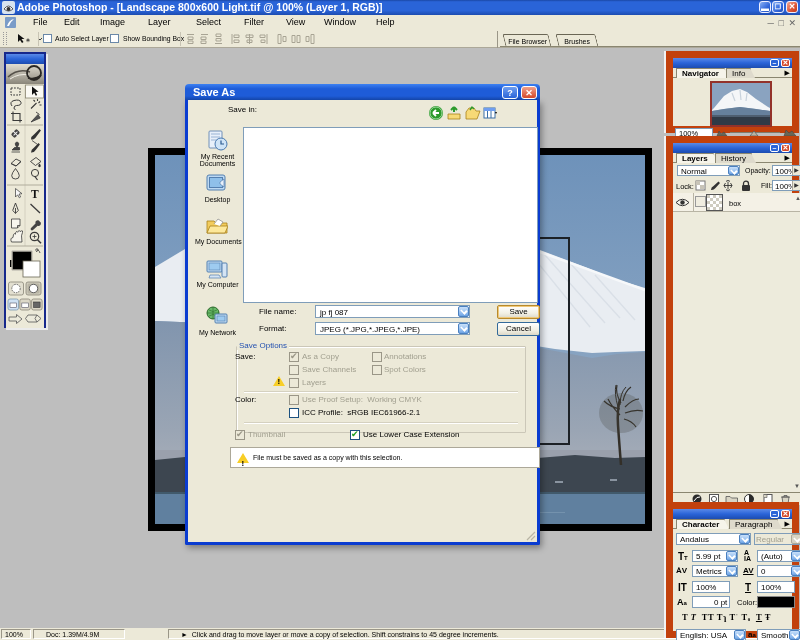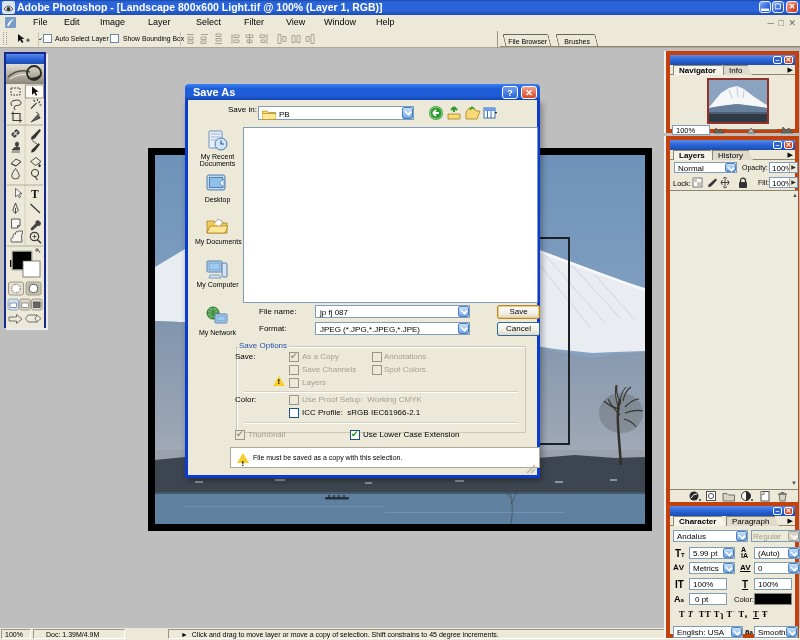--- a/index.html
+++ b/index.html
@@ -35,21 +35,21 @@
 
 
 .palette { position:absolute; border:2px solid #16288c; background:#ece9d8; box-shadow:2px 2px 0 rgba(250,250,250,0.75); }
 .ptitle { position:absolute; left:0; top:0; right:0; height:10px;
   background:linear-gradient(180deg,#5a8ae8 0%,#2a64d8 50%,#1c4cb0 100%); }
 .pbtn { position:absolute; top:1px; width:9px; height:8px; border:1px solid #fff; border-radius:2px; color:#fff; font-size:7px; line-height:6px; text-align:center; font-weight:bold; }
 .pbtn.min { right:13px; background:#2a64d8; }
 .pbtn.cls { right:2px; background:#d4492a; }
 
 
-#dlg { position:absolute; left:185px; top:100px; width:355px; height:378px; font-size:8px;
+#dlg { position:absolute; left:185px; top:100px; width:355px; height:445px; font-size:8px;
   background:#ece9d8; border:3px solid #0a3cd0; border-top:none; border-radius:0 0 2px 2px;
   box-shadow:2px 3px 6px rgba(0,0,0,0.35);padding-left:24px; }
 #dlgtitle { position:absolute; left:-3px; top:-16px; width:355px; height:16px; border-radius:4px 4px 0 0;
   background:linear-gradient(180deg,#3d81f2 0%,#1e5cd8 30%,#1e5cd8 75%,#1445a8 100%);
   color:#fff; font-weight:bold; font-size:11px; line-height:16px; }
 #dlgtitle .t { margin-left:8px; }
 .dbtn { position:absolute; top:2px; width:16px; height:13px; border:1px solid #fff; border-radius:3px;
   color:#fff; font-weight:bold; font-size:9px; line-height:12px; text-align:center; }
 .dbtn.help { right:22px; background:linear-gradient(180deg,#6f9ef0,#2a64d8); }
 .dbtn.cls  { right:3px;  background:linear-gradient(180deg,#f0a08a,#d4492a); }
@@ -69,21 +69,21 @@
 #grp { position:absolute; left:48px; top:246px; width:290px; height:87px;
   border:1px solid #cbc7b8; border-radius:1px; box-shadow:inset 1px 1px 0 #fff; }
 .sep { position:absolute; left:56px; width:274px; height:1px; background:#d5d1c0; box-shadow:0 1px 0 #fff; }
 .warnbox { position:absolute; left:42px; top:347px; width:310px; height:21px; background:#fff;
   border:1px solid #aca899; font-size:7px; line-height:20px; color:#000; }
 .tri { position:absolute; width:0; height:0; border-left:6px solid transparent; border-right:6px solid transparent;
   border-bottom:10px solid #f8ce26; }
 .tri:after { content:"!"; position:absolute; left:-1.5px; top:1px; font-size:8px; font-weight:bold; color:#000; }
 
 
-.panel { position:absolute; left:666px; width:133px; border:4px solid #c2410c; background:#ece9d8; font-size:7.5px; z-index:6; box-shadow:-2px 0 0 #f2f2f2; }
+.panel { position:absolute; left:666px; width:133px; border:7px solid #c2410c; background:#ece9d8; font-size:7.5px; z-index:6; box-shadow:-2px 0 0 #f2f2f2; }
 .ptabs { position:absolute; left:0; top:10px; right:0; height:10px; border-bottom:1px solid #8a8670; }
 .tab { position:absolute; top:10px; height:10px; background:#f6f4ea; border:1px solid #8a8670; border-bottom:none;
   font-weight:bold; font-size:8px; line-height:10px; padding:0 5px; color:#000; }
 .tab.inact { background:#dedacc; font-weight:normal; }
 .tab .sl { position:absolute; right:-5px; top:-1px; width:0; height:0; border-bottom:10px solid #f6f4ea; border-left:5px solid transparent; transform:scaleX(-1); }
 .parrow { position:absolute; right:2px; top:12px; font-size:7px; color:#000; }
 .mcombo { position:absolute; background:#fff; border:1px solid #7f9db9; font-size:8px; }
 .mcombo .ar { position:absolute; right:0; top:0; bottom:0; width:11px;
   background:linear-gradient(180deg,#c8e0fa 0%,#86b4ec 80%,#6aa0e0 100%); border:1px solid #4a80c0; border-radius:2px; }
 .mcombo .ar:after { content:""; position:absolute; left:2px; top:1px; width:4px; height:4px;
@@ -305,28 +305,20 @@
     <path d="M3,253 h7.5 v-2.5 l5.5,4.5 l-5.5,4.5 v-2.5 h-7.5 z" fill="#eceadb" stroke="#555" stroke-width="0.8"></path>
     <path d="M22,251 h9 l4,3.5 l-4,3.5 h-9 l-2.5,-3.5 z m9,0 l-2,3.5 l2,3.5" fill="#eceadb" stroke="#555" stroke-width="0.8"></path>
   </svg>
 </div>
 
 <div id="dlg">
   <div id="dlgtitle"><span class="t">Save As</span>
     <div class="dbtn help">?</div><div class="dbtn cls">✕</div>
   </div>
   <div class="dlbl" style="left:40px; top:5px;">Save in:</div>
-  <div class="combo" style="left:70px; top:6px; width:156px; height:14px;">
-    <svg class="abs" style="left:3px; top:2px;" width="14" height="11" viewBox="0 0 14 11">
-      <path d="M0,2 h5 l1.5,1.5 H14 v7 H0 z" fill="#f7d976" stroke="#b8912c" stroke-width="0.8"></path>
-      <path d="M0,4.5 h14 v6 H0 z" fill="#fde89a" stroke="#b8912c" stroke-width="0.8"></path>
-    </svg>
-    <span style="margin-left:20px; line-height:15px;">PB</span>
-    <div class="ar"></div>
-  </div>
   <svg class="abs" style="left:240px; top:4px;" width="70" height="18" viewBox="0 0 70 18">
     <circle cx="8" cy="9" r="7" fill="#2c9a2c"></circle>
       <circle cx="8" cy="9" r="6" fill="none" stroke="#9ed89e" stroke-width="1"></circle>
     <path d="M11,9 h-6 m0,0 l3,-3 m-3,3 l3,3" stroke="#fff" stroke-width="1.8" fill="none"></path>
     <path d="M20,10 h12 v5 h-12 z" fill="#f7d976" stroke="#a8821c" stroke-width="0.8"></path>
     <path d="M26,8 v-5 m0,0 l-3,3 m3,-3 l3,3" stroke="#2c9a2c" stroke-width="2" fill="none"></path>
     <path d="M38,8 l3,-4 h5 l2,3 h4 l-3,8 h-11 z" fill="#f7d976" stroke="#a8821c" stroke-width="0.8"></path>
     <path d="M42,6 l2,-3 l2,2" stroke="#2c9a2c" stroke-width="1.4" fill="none"></path>
     <rect x="56" y="4" width="11" height="10" fill="#fff" stroke="#3a6ea5"></rect>
     <rect x="56" y="4" width="11" height="3" fill="#6f9ef0"></rect>
@@ -465,20 +457,31 @@
     <rect x="1" y="1" width="9" height="9" fill="#fff" stroke="#777"></rect>
     <path d="M1,1 h4 v4 h4 v4 h-4 v-4 h-4 z" fill="#c8c4b8"></path>
     <path d="M16,10 q0,-3 2.5,-4 l5,-4.5 l1.5,1.5 l-4.5,5 q-2,2.5 -4.5,2z" fill="#333"></path>
     <path d="M33,1.5 v8 m-4,-4 h8 m-6.5,-2.5 l-1.5,2.5 l1.5,2.5 m5,-5 l1.5,2.5 l-1.5,2.5 m-4.5,-6.5 l2,-1.5 l2,1.5 m-4,8 l2,1.5 l2,-1.5" stroke="#333" stroke-width="0.9" fill="none"></path>
     <rect x="47" y="5" width="8" height="6" rx="1" fill="#333"></rect>
     <path d="M48.5,5 v-1.2 q0,-2.6 2.5,-2.6 q2.5,0 2.5,2.6 v1.2" stroke="#333" fill="none" stroke-width="1.3"></path>
   </svg>
   <div class="abs" style="left:88px; top:39px; font-size:7px;">Fill:</div>
   <div class="spin" style="left:99px; top:37px; width:29px; height:11px;"><span style="margin-left:2px; line-height:11px;">100%</span><div class="rr">▶</div></div>
   <div class="abs" style="left:0; top:50px; width:128px; height:299px; background:#edebdc; border-top:1px solid #8a8670;"></div>
+  <div class="lrow" style="top:50px;">
+    <svg class="eye" viewBox="0 0 13 9">
+        <path d="M0,4.5 Q6.5,-2 13,4.5 Q6.5,11 0,4.5z" fill="#f8f6ee" stroke="#333" stroke-width="1"></path>
+        <circle cx="6.5" cy="4.5" r="2.2" fill="#333"></circle>
+      </svg>
+    <div class="abs" style="left:20px; top:0; width:13px; height:19px; border-left:1px solid #b8b4a4;"></div>
+    <div class="abs" style="left:22px; top:3px; width:11px; height:11px; border:1px solid #999; background:#f0ede0;"></div>
+    <div class="lthumb" style="background:
+      repeating-conic-gradient(#fff 0% 25%, #cfccc0 0% 50%) 0 0/6px 6px;"></div>
+    <div class="abs" style="left:56px; top:6px; color:#000;">box</div>
+  </div>
   <div class="abs" style="left:122px; top:52px; font-size:6px; color:#555;">▲</div>
   <div class="abs" style="left:121px; top:340px; font-size:6px; color:#555;">▼</div>
   <div class="abs" style="left:0; top:349px; width:128px; height:13px; background:#ece9d8; border-top:1px solid #8a8670;">
     <svg width="128" height="13" viewBox="0 0 128 13">
       <circle cx="24" cy="6" r="4.5" fill="#2a2a2a"></circle>
         <path d="M21,8 q3,-5 6,-4" stroke="#fff" stroke-width="1" fill="none"></path>
         <circle cx="30" cy="10" r="1" fill="#333"></circle>
       <rect x="36.5" y="1.5" width="9" height="9" fill="#fff" stroke="#555"></rect>
         <circle cx="41" cy="6" r="2.6" fill="none" stroke="#555"></circle>
       <path d="M53,3.5 h4 l1.5,1.5 h6 v6 h-11.5 z" fill="#d8d4c4" stroke="#555" stroke-width="0.8"></path>
@@ -509,21 +512,21 @@
   <div class="mcombo" style="left:84px; top:41px; width:46px; height:12px;"><span style="margin-left:3px; line-height:12px;">(Auto)</span><div class="ar"></div></div>
   <div class="abs" style="left:3px; top:57px; font-weight:bold; font-size:8px;">ȦV</div>
   <div class="mcombo" style="left:19px; top:56px; width:46px; height:12px;"><span style="margin-left:3px; line-height:12px;">Metrics</span><div class="ar"></div></div>
   <div class="abs" style="left:70px; top:57px; font-weight:bold; font-size:8px; text-decoration:underline;">AV</div>
   <div class="mcombo" style="left:84px; top:56px; width:46px; height:12px;"><span style="margin-left:3px; line-height:12px;">0</span><div class="ar"></div></div>
   <div class="abs" style="left:5px; top:73px; font-weight:bold; font-size:10px;">IT</div>
   <div class="spin" style="left:19px; top:72px; width:38px; height:12px;"><span style="margin-left:3px; line-height:12px;">100%</span></div>
   <div class="abs" style="left:72px; top:73px; font-weight:bold; font-size:10px; text-decoration:underline;">T</div>
   <div class="spin" style="left:84px; top:72px; width:38px; height:12px;"><span style="margin-left:3px; line-height:12px;">100%</span></div>
   <div class="abs" style="left:4px; top:88px; font-weight:bold; font-size:9px;">A<span style="font-size:6px;">a</span></div>
-  <div class="spin" style="left:19px; top:87px; width:38px; height:12px;"><span style="margin-left:5px; line-height:12px;">0 pt</span></div>
+  <div class="spin" style="left:19px; top:87px; width:38px; height:12px;"><span style="margin-left:21px; line-height:12px;">0 pt</span></div>
   <div class="abs" style="left:64px; top:89px;">Color:</div>
   <div class="abs" style="left:84px; top:87px; width:38px; height:12px; background:#000; border:1px solid #888;"></div>
   <div class="abs" style="left:9px; top:103px; width:120px; font-weight:bold; font-size:8.5px; letter-spacing:0.5px; white-space:nowrap; font-family:'Liberation Serif';">T&nbsp;<i>T</i>&nbsp;&nbsp;TT&nbsp;Tɿ&nbsp;Tˈ&nbsp;Tₒ&nbsp;&nbsp;<u>T</u>&nbsp;Ŧ</div>
   <div class="mcombo" style="left:3px; top:120px; width:70px; height:12px;"><span style="margin-left:3px; line-height:12px;">English: USA</span><div class="ar"></div></div>
   <div class="abs" style="left:75px; top:121px; font-weight:bold; font-size:8px;">a<span style="font-size:6px;">a</span></div>
   <div class="mcombo" style="left:84px; top:120px; width:44px; height:12px;"><span style="margin-left:3px; line-height:12px;">Smooth</span><div class="ar"></div></div>
 </div>
 
 <div class="abs" id="statusbar">
   <div class="sunk" style="left:1px; width:30px; padding-left:3px;">100%</div>

